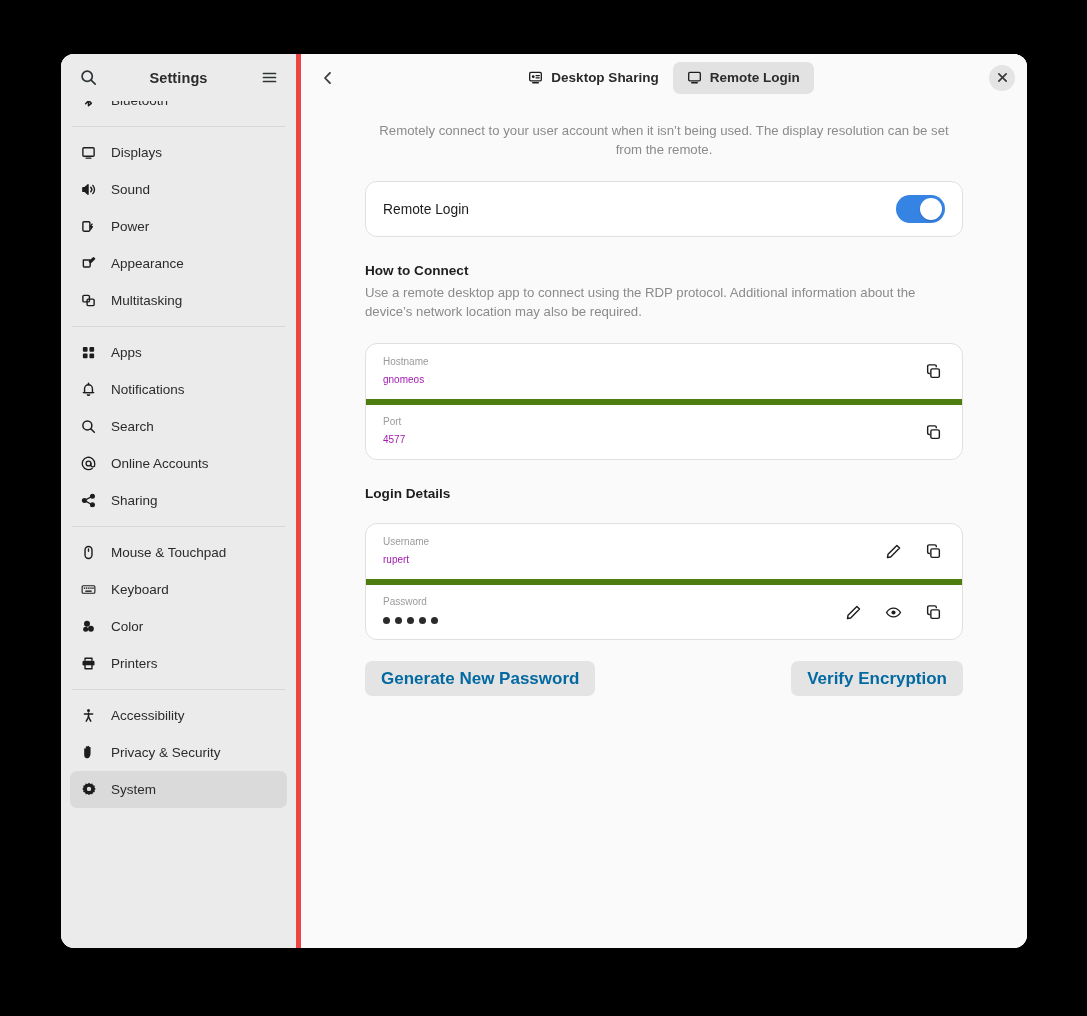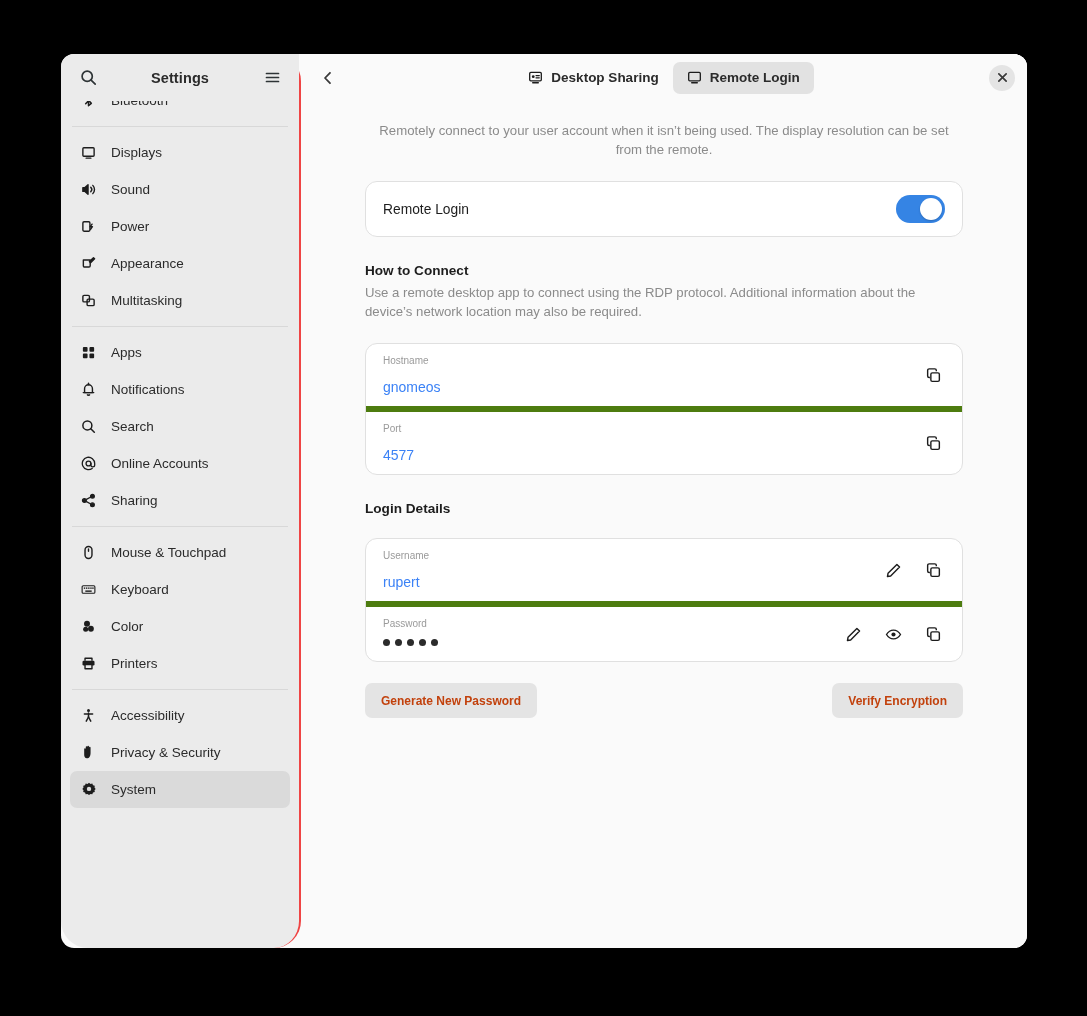--- a/index.html
+++ b/index.html
@@ -22,25 +22,24 @@
     overflow: hidden;
     display: flex;
     background: #fafafa;
     box-shadow: 0 0 0 1px rgba(0,0,0,0.25);
   }
 
   
   #sidebar {
     width: 240px;
     background: #ebebeb;
-    border-right: 2px solid #ef4444;
+    border-right: 5px solid #ef4444;
     display: flex;
     flex-direction: column;
     flex: 0 0 240px;
-    border-radius: 27px;
   }
 
   #sidebar-header {
     height: 47px;
     flex: 0 0 47px;
     display: flex;
     align-items: center;
     padding: 0 12px;
     background: #ebebeb;
   }
@@ -254,24 +253,24 @@
 
   .field-text { flex: 1; min-width: 0; }
 
   .field-label {
     font-size: 10px;
     color: #9a9a9a;
     line-height: 15px;
   }
 
   .field-value {
-    font-size: 14px;
-    color: #3b82f6;
+    font-size: 10px;
+    color: #a21caf;
     line-height: 20px;
-    margin-top: 9px;
+    margin-top: 1px;
   }
 
   .dots {
     display: flex;
     gap: 5px;
     align-items: center;
     height: 20px;
     margin-top: 1px;
   }
   .dots i {
@@ -302,23 +301,23 @@
     margin-top: 21px;
   }
 
   .btn {
     background: #e4e4e4;
     border: none;
     border-radius: 7px;
     height: 35px;
     padding: 0 16px;
     font-family: "Liberation Sans", sans-serif;
-    font-size: 12px;
+    font-size: 17px;
     font-weight: bold;
-    color: #c2410c;
+    color: #0369a1;
     display: flex;
     align-items: center;
     justify-content: center;
   }
 </style>
 </head>
 <body>
 
 <div id="window">
 

